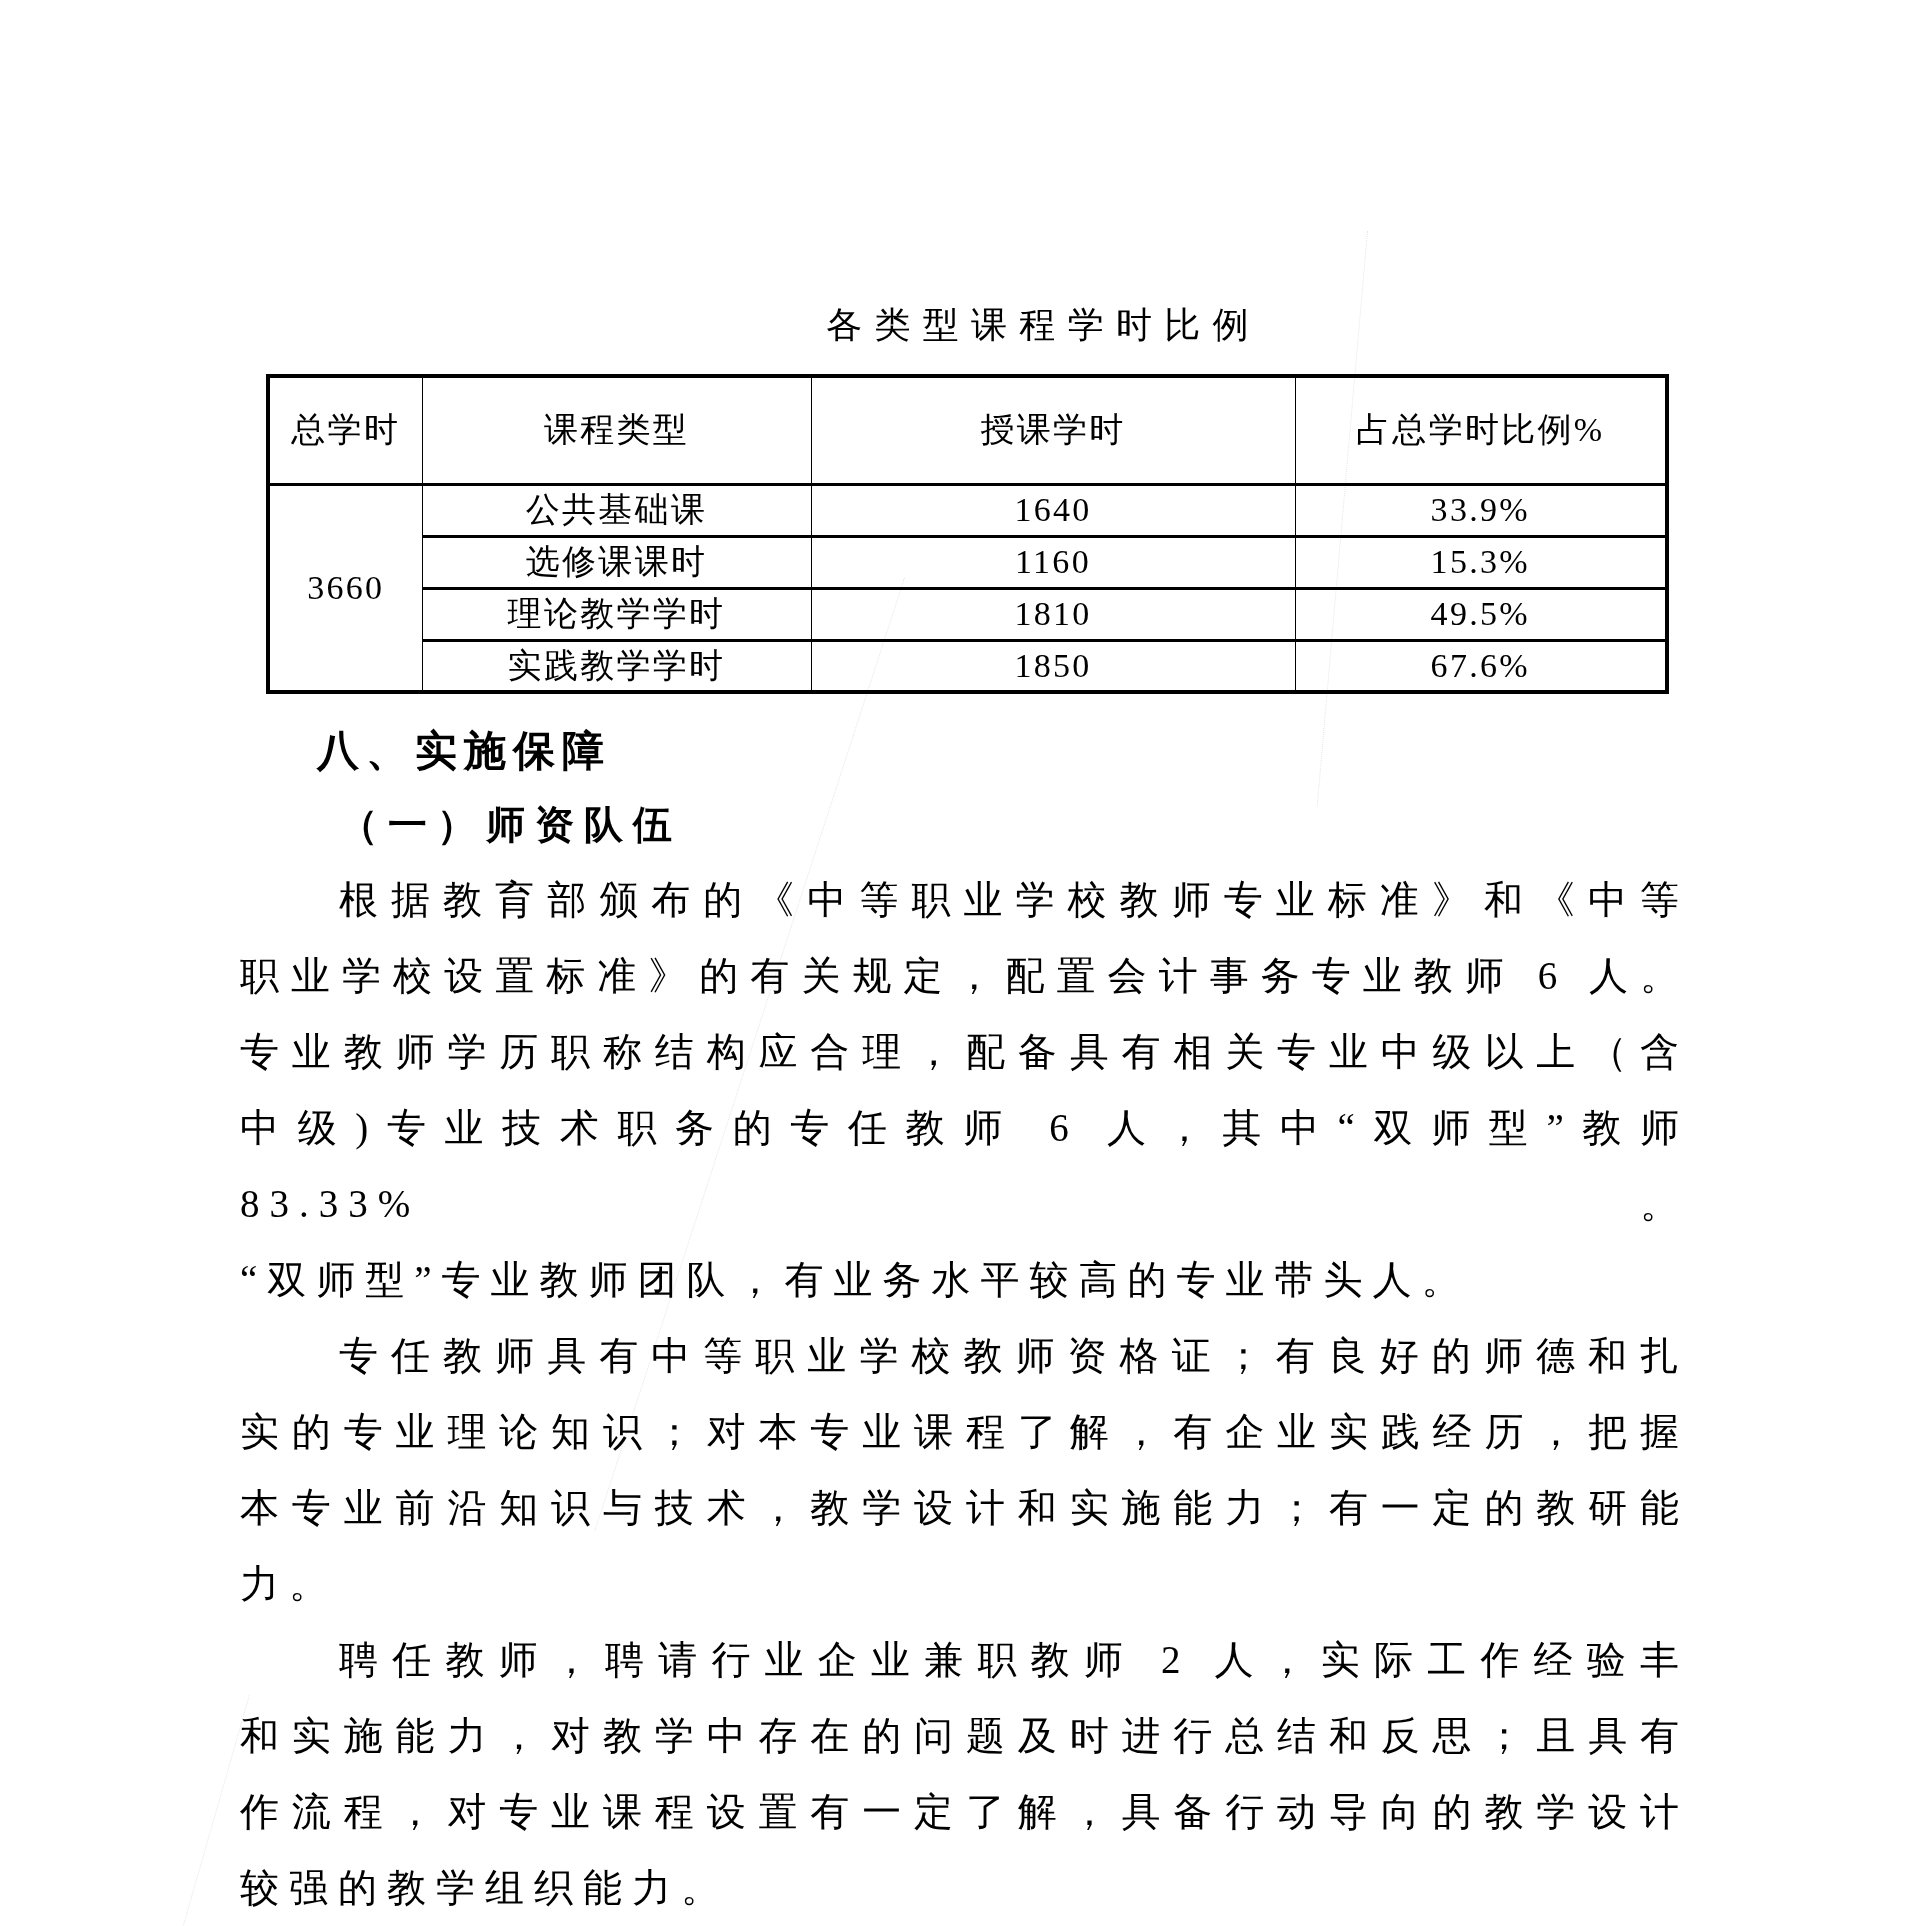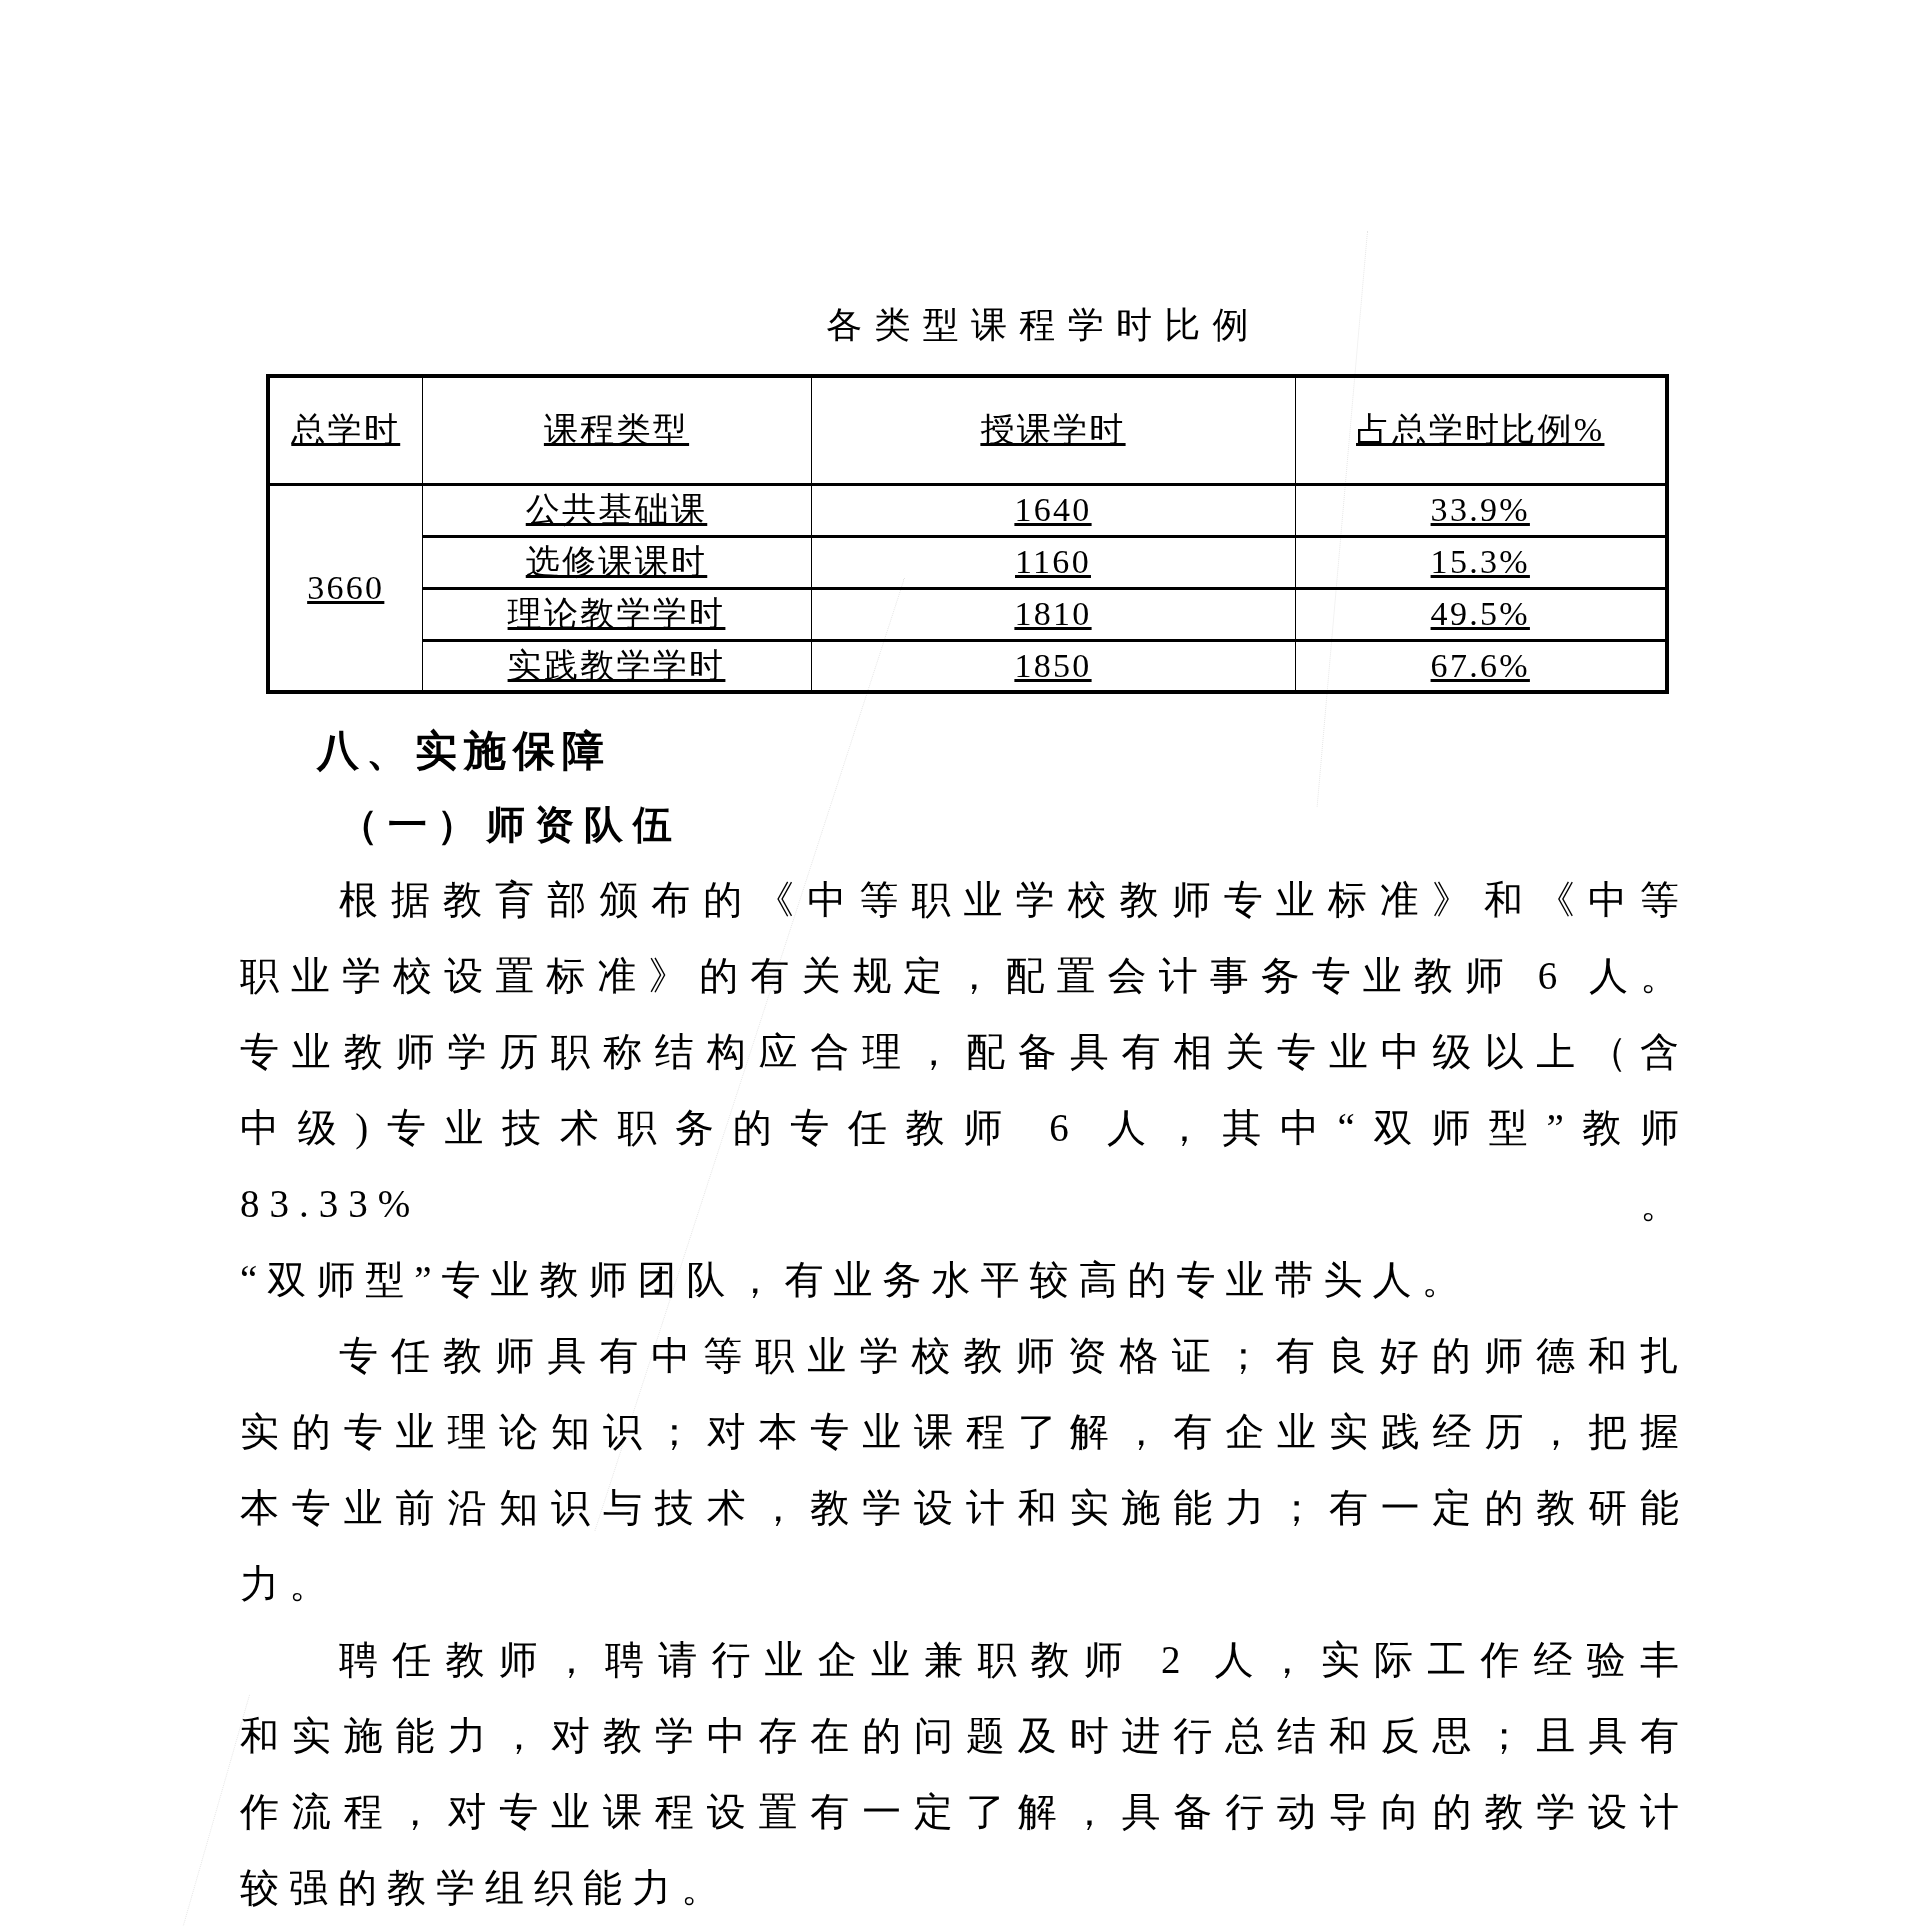--- a/index.html
+++ b/index.html
@@ -17,21 +17,21 @@
   .doc-title { position:absolute; top:301px; left:50%; transform:translateX(calc(-50% + 64px));
                font-size:36px; letter-spacing:12.3px; white-space:nowrap; z-index:2;margin-left:24px; }
 
   table.hours { position:absolute; left:266px; top:374px; width:1399px;
                 border-collapse:collapse; table-layout:fixed; z-index:2;
                 font-size:34px; letter-spacing:2.3px; }
   table.hours th, table.hours td {
                 border-left:1.9px solid #000; border-right:1.9px solid #000;
                 border-top:3.5px solid #000; border-bottom:3.5px solid #000;
                 text-align:center; vertical-align:middle; padding:0; font-weight:normal; }
-  table.hours { border:4.6px solid #000;text-decoration:underline; }
+  table.hours { border:4.6px solid #000; }
   table.hours thead tr { height:108px; }
   table.hours tbody tr { height:52px; }
 
   .content { position:absolute; left:240px; top:715px; width:1449px; z-index:2; }
   .h1 { font-family:Liberation Serif, serif; font-weight:bold;
         font-size:42px; letter-spacing:7px; line-height:73px; text-indent:77px; }
   .h2 { font-weight:bold; font-size:39px; letter-spacing:10px; line-height:74px; text-indent:99px; }
   .ln { font-size:39px; letter-spacing:10px; line-height:76px; text-justify:inter-ideograph; }
   .ln.ind  { text-indent:99px; }
   .ln.fill { text-align:justify; text-align-last:justify; }

